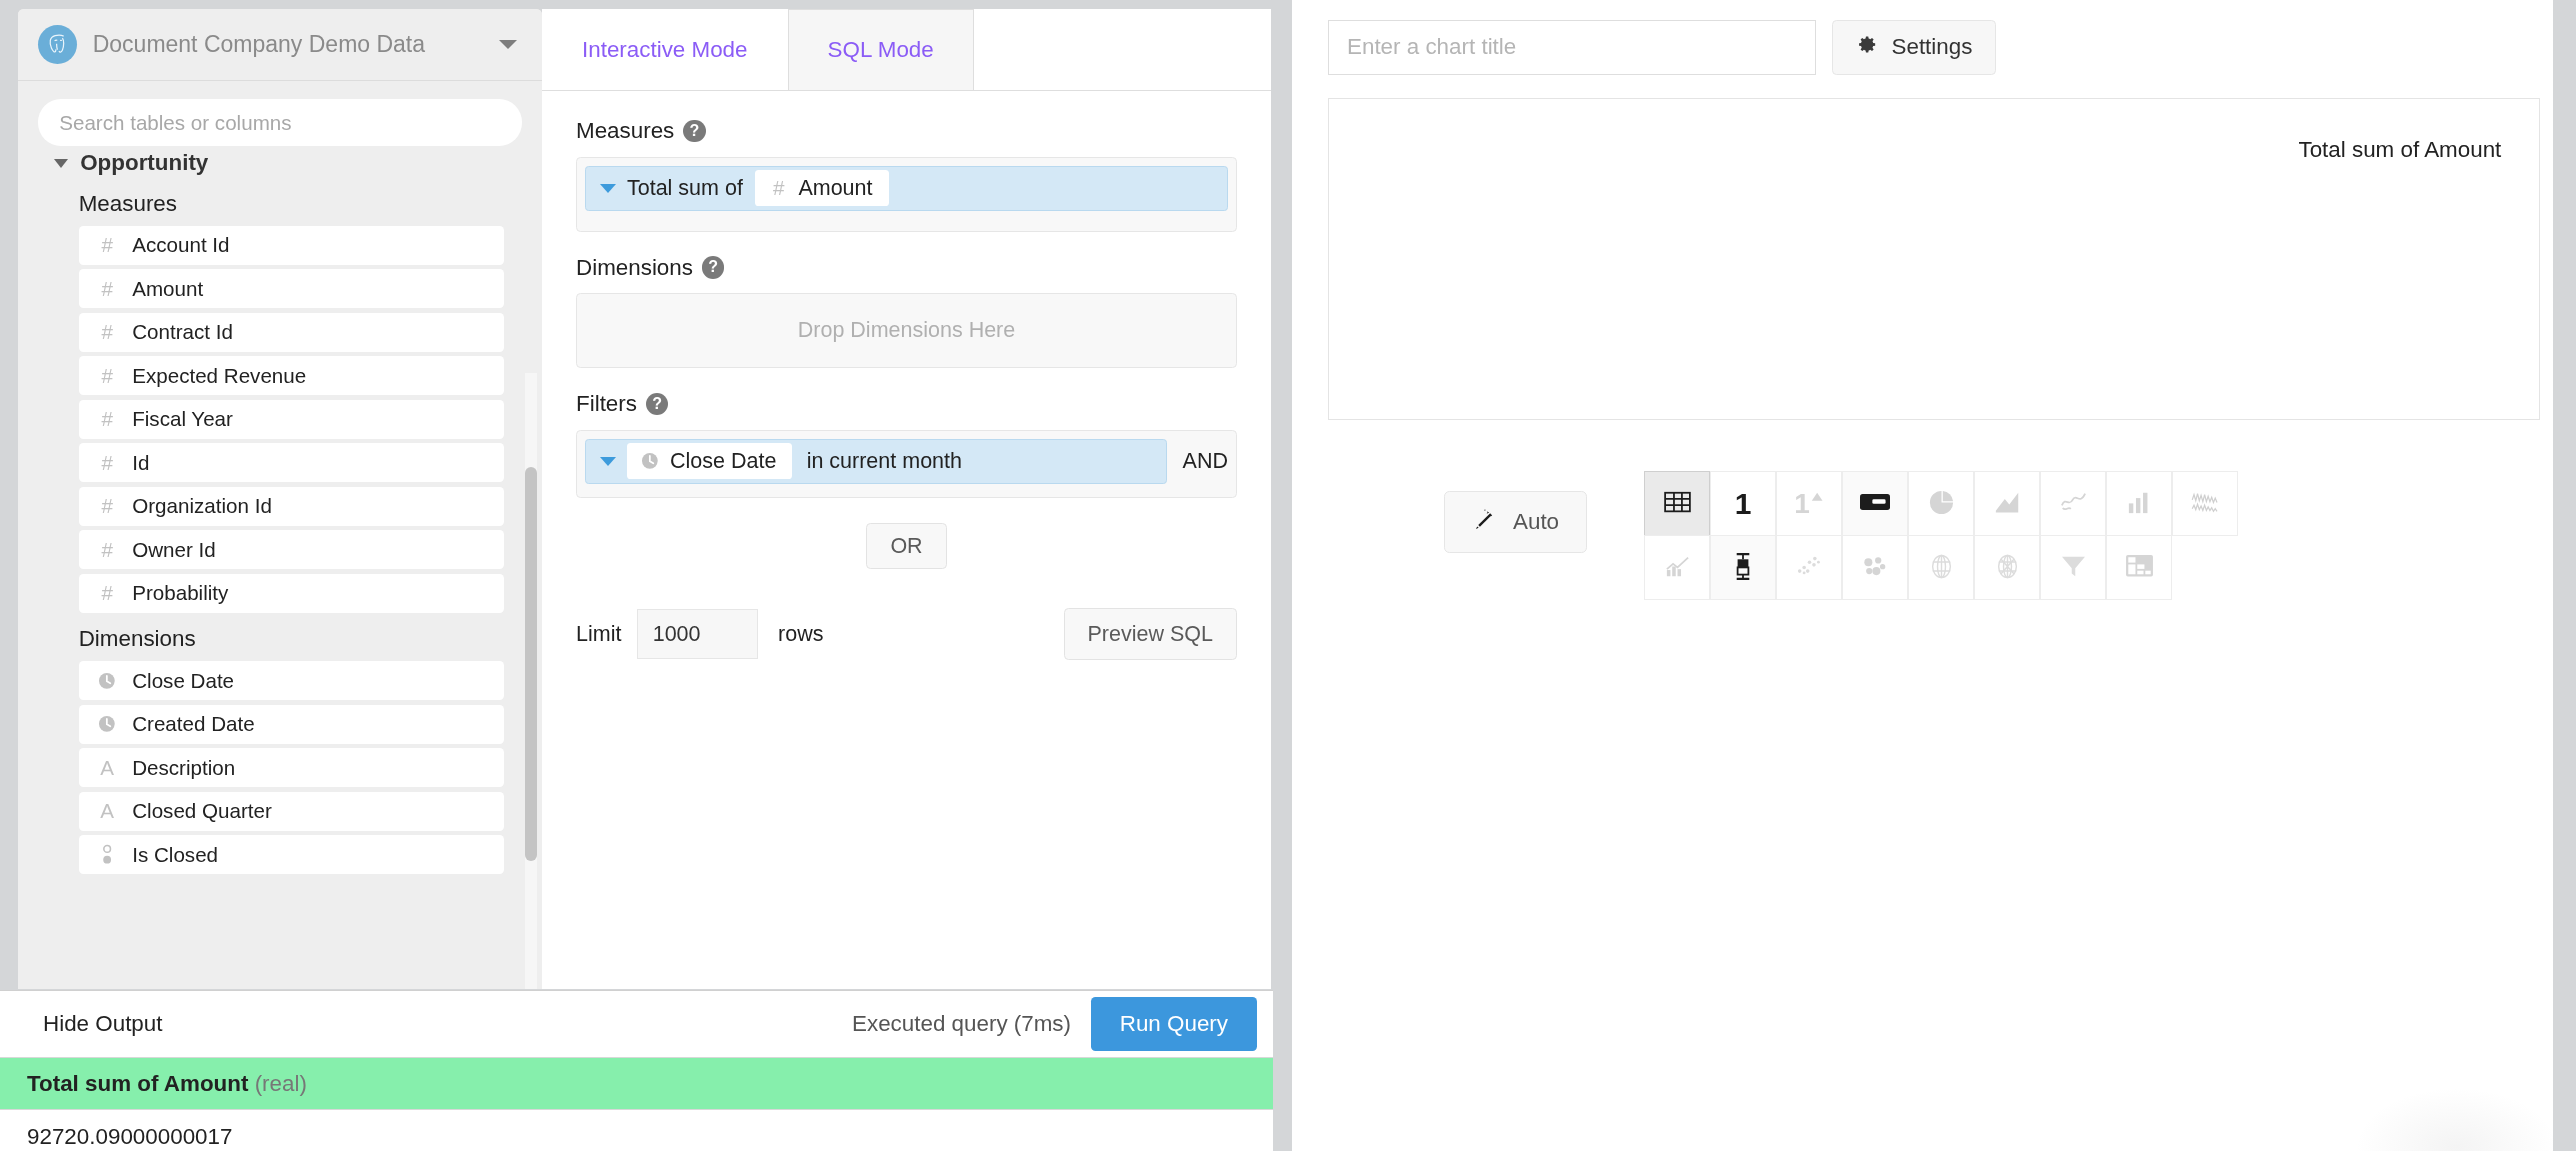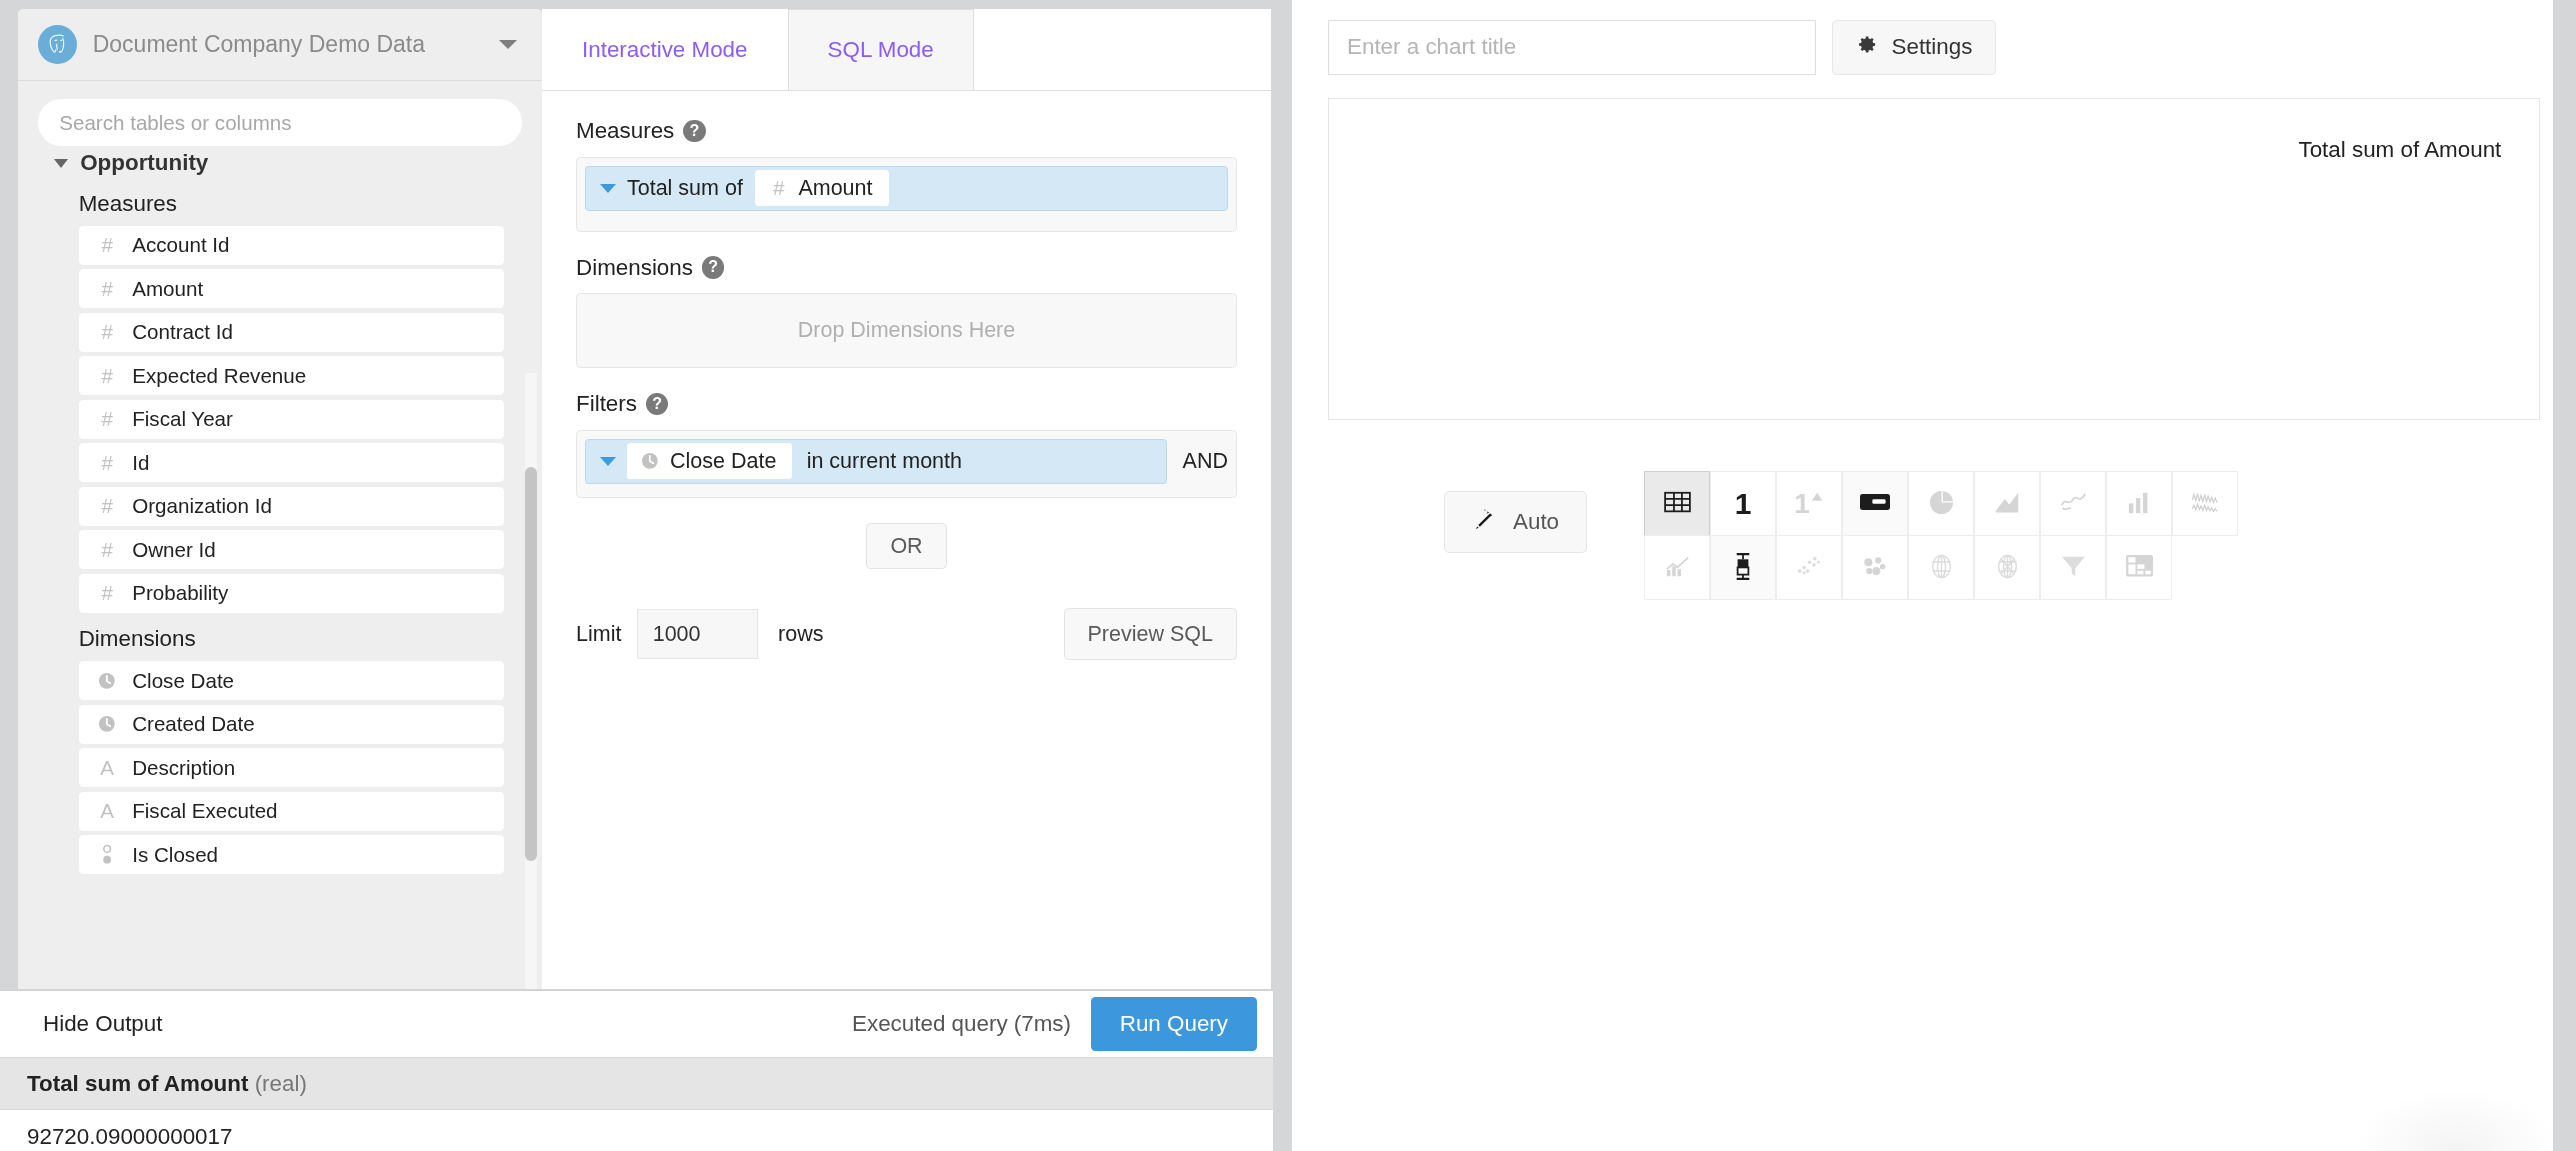--- a/index.html
+++ b/index.html
@@ -241,21 +241,21 @@
     height: 66px; display: flex; align-items: center; padding: 0 16px 0 43px;
   }
   .hide-out { font-size: 22.4px; color: #222; cursor: pointer; }
   .exec-txt { margin-left: auto; font-size: 22.4px; color: #555; margin-right: 19.7px; }
   .run-btn {
     background: #3c97dd; color: #fff; border: none; border-radius: 4.5px;
     font-size: 22.4px; padding: 14.3px 29px;
     font-family: "Liberation Sans", sans-serif; cursor: pointer;
   }
   .out-colhead {
-    background: #e5e5e5; border-top: 0.9px solid #d8d8d8; border-bottom: 0.9px solid #d8d8d8;
+    background: #86efac; border-top: 0.9px solid #d8d8d8; border-bottom: 0.9px solid #d8d8d8;
     padding: 12.5px 0 12.5px 27px; font-size: 22.4px; color: #222;
   }
   .out-colhead b { font-weight: bold; }
   .out-colhead span.ty { color: #777; font-weight: normal; }
   .out-val { padding: 14.3px 0 0 27px; font-size: 22.4px; color: #222; }
 
   .ghost-bubble {
     position: absolute; right: 21.5px; bottom: -54px;
     width: 197px; height: 116px; border-radius: 50%;
     background: radial-gradient(ellipse at center, #f4f4f4 0%, #ffffff 72%);
@@ -357,21 +357,21 @@
               </svg>
           </span>
           <span>Created Date</span>
         </div>
         <div class="field">
           <span class="f-icon">A</span>
           <span>Description</span>
         </div>
         <div class="field">
           <span class="f-icon">A</span>
-          <span>Fiscal Executed</span>
+          <span>Closed Quarter</span>
         </div>
         <div class="field">
           <span class="f-icon">
             <svg width="14.3" height="21.5" viewBox="0 0 12 22">
                 <circle cx="6" cy="5" r="3.4" fill="none" stroke="#c2c2c2" stroke-width="1.6"></circle>
                 <circle cx="6" cy="16" r="4" fill="#c2c2c2"></circle>
               </svg>
           </span>
           <span>Is Closed</span>
         </div>

